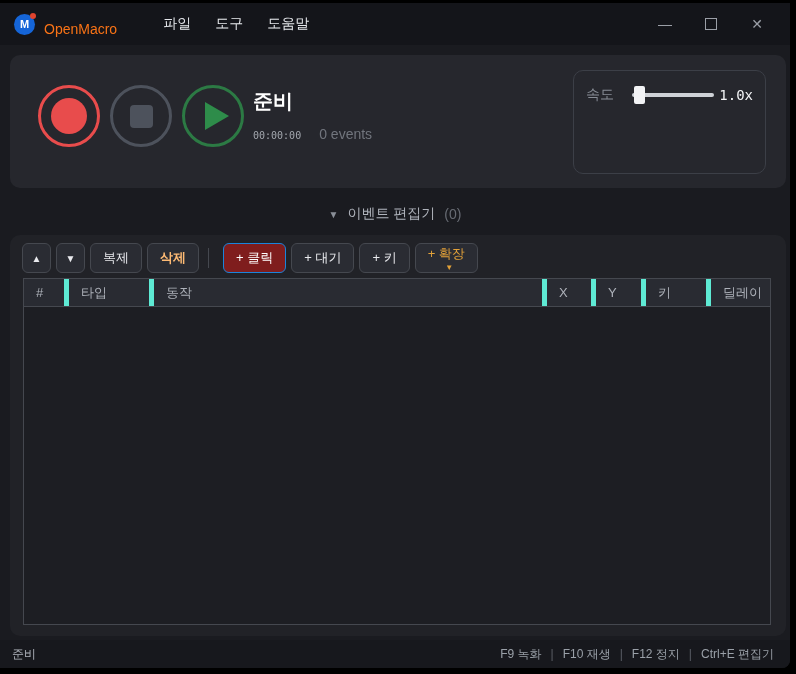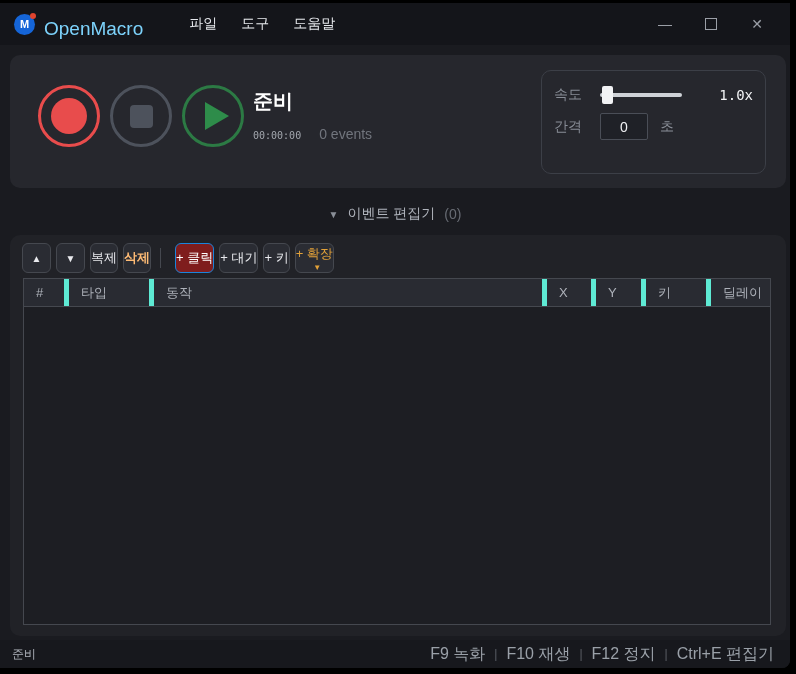--- a/index.html
+++ b/index.html
@@ -10,21 +10,21 @@
 
   
   .titlebar { position: relative; height: 42px; background: #14151a;
     display: flex; align-items: center; }
   .logo { position: relative; width: 21px; height: 21px; margin-left: 14px;
     background: #1565d8; border-radius: 50%; display: flex; align-items: center;
     justify-content: center; flex: 0 0 auto; }
   .logo-m { color: #fff; font-size: 11px; font-weight: bold; }
   .logo-dot { position: absolute; right: -1px; top: -1px; width: 6px; height: 6px;
     background: #e0442e; border-radius: 50%; }
-  .app-name { color: #7dd3fc; font-size: 19px; margin-left: 9px; margin-top: 10px; }
+  .app-name { color: #f97316; font-size: 14px; margin-left: 9px; margin-top: 10px; }
   .menus { display: flex; gap: 24px; margin-left: 46px; }
   .menu-item { color: #e6e8ec; font-size: 14px; cursor: default; text-align: right; }
   .win-controls { margin-left: auto; display: flex; align-items: center;
     height: 100%; margin-right: 10px; }
   .win-btn { width: 46px; height: 100%; display: flex; align-items: center;
     justify-content: center; color: #9b9fa7; font-size: 14px; }
   .max-box { width: 12px; height: 12px; border: 1px solid #9b9fa7; }
 
   
   .panel-top { position: absolute; left: 10px; top: 52px; width: 776px; height: 133px;
@@ -39,21 +39,21 @@
   .tbtn.play { border: 3px solid #2c7a44; }
   .tbtn.play .inner { width: 0; height: 0; border-top: 14px solid transparent;
     border-bottom: 14px solid transparent; border-left: 24px solid #2e8c4a; margin-left: 7px; }
   .state { position: absolute; left: 243px; top: 33px; }
   .state-title { color: #ffffff; font-size: 20px; font-weight: bold; }
   .state-sub { margin-top: 11px; display: flex; align-items: baseline; gap: 18px; }
   .timer { color: #a3a7ae; font-size: 10px; font-family: "DejaVu Sans Mono", monospace; }
   .events { color: #71757d; font-size: 14px; }
 
   
-  .settings { position: absolute; right: 20px; top: 15px; width: 225px; height: 104px;
+  .settings { position: absolute; right: 20px; top: 15px; width: 193px; height: 104px;
     border: 1px solid #3c3f47; border-radius: 10px; padding: 10px 12px; }
   .srow { display: flex; align-items: center; height: 27px; margin-bottom: 5px; }
   .slabel { color: #888d96; font-size: 14px; width: 36px; flex: 0 0 auto; }
   .slider { position: relative; width: 82px; height: 18px; margin-left: 10px; flex: 0 0 auto; }
   .slider .track { position: absolute; left: 0; right: 0; top: 7px; height: 4px;
     background: #cfd2d7; border-radius: 2px; }
   .slider .thumb { position: absolute; left: 2px; top: 0; width: 11px; height: 18px;
     background: #f2f3f5; border-radius: 2px; }
   .speed-value { margin-left: auto; color: #f2f3f5; font-size: 14px; font-weight: normal;
     font-family: "DejaVu Sans Mono", monospace; }
@@ -71,21 +71,21 @@
   .collapse .arrow { color: #8a8f98; font-size: 10px; }
   .collapse .clabel { color: #b0b4bc; font-size: 14px; }
   .collapse .ccount { color: #686c74; font-size: 14px; }
 
   
   .panel-editor { position: absolute; left: 10px; top: 232px; width: 776px; height: 401px;
     background: #212227; border-radius: 10px; }
   .toolbar { position: absolute; left: 12px; top: 8px; display: flex; align-items: center; }
   .btn { height: 30px; background: #2a2c33; border: 1px solid #45484f; border-radius: 6px;
     color: #e9eaee; font-size: 13px; display: flex; align-items: center;
-    justify-content: center; margin-right: 5px; padding: 0 0; }
+    justify-content: center; margin-right: 5px; padding: 0 12px; }
   .btn.arrow-btn { width: 29px; padding: 0; font-size: 10px; }
   .btn.danger { color: #fdba74; font-weight: bold; }
   .tsep { width: 1px; height: 20px; background: #45484f; margin: 0 8px 0 4px; }
   .btn.primary { background: #7f1d1d; border-color: #1b84db; color: #fff; margin-left: 6px; }
   .btn.ext { color: #e3a239; flex-direction: column; }
   .btn.ext .ext-arrow { font-size: 8px; margin-left: 6px; color: #e3a239; }
 
   
   .etable { position: absolute; left: 13px; top: 43px; width: 748px; height: 347px;
     border: 1px solid #45484f; background: #1d1e23; }
@@ -101,21 +101,21 @@
   .th.c5 { width: 65px; flex: 0 0 auto; }
   .th.c6 { width: 64px; flex: 0 0 auto; }
   .tbody { height: 318px; }
 
   
   .statusbar { position: absolute; left: 0; top: 637px; width: 100%; height: 28px;
     background: #17181d; display: flex; align-items: center; }
   .status-left { color: #b0b4bc; font-size: 12px; margin-left: 12px; }
   .status-right { margin-left: auto; margin-right: 16px; display: flex;
     align-items: center; gap: 9px; }
-  .shortcut { color: #9aa0a8; font-size: 16px; }
+  .shortcut { color: #9aa0a8; font-size: 12px; }
   .ssep { color: #5a5e66; font-size: 12px; }
   .grip { position: absolute; right: 3px; bottom: 3px; width: 2px; height: 2px;
     box-shadow: 8px 8px 0 #82868e, 4px 8px 0 #82868e, 0 8px 0 #82868e,
                 8px 4px 0 #82868e, 4px 4px 0 #82868e, 8px 0 0 #82868e; }
 </style>
 </head>
 <body>
 
 <div class="window">
 
@@ -160,25 +160,20 @@
     </div>
 
     <div class="settings">
       <div class="srow">
         <span class="slabel">속도</span>
         <div class="slider">
           <div class="track"></div>
           <div class="thumb"></div>
         </div>
         <span class="speed-value">1.0x</span>
-      </div>
-      <div class="srow">
-        <span class="slabel">간격</span>
-        <input class="num-input" value="0" style="">
-        <span class="unit">초</span>
       </div>
     </div>
   </div>
 
   <div class="collapse">
     <span class="arrow">▼</span>
     <span class="clabel">이벤트 편집기</span>
     <span class="ccount">(0)</span>
   </div>
 

